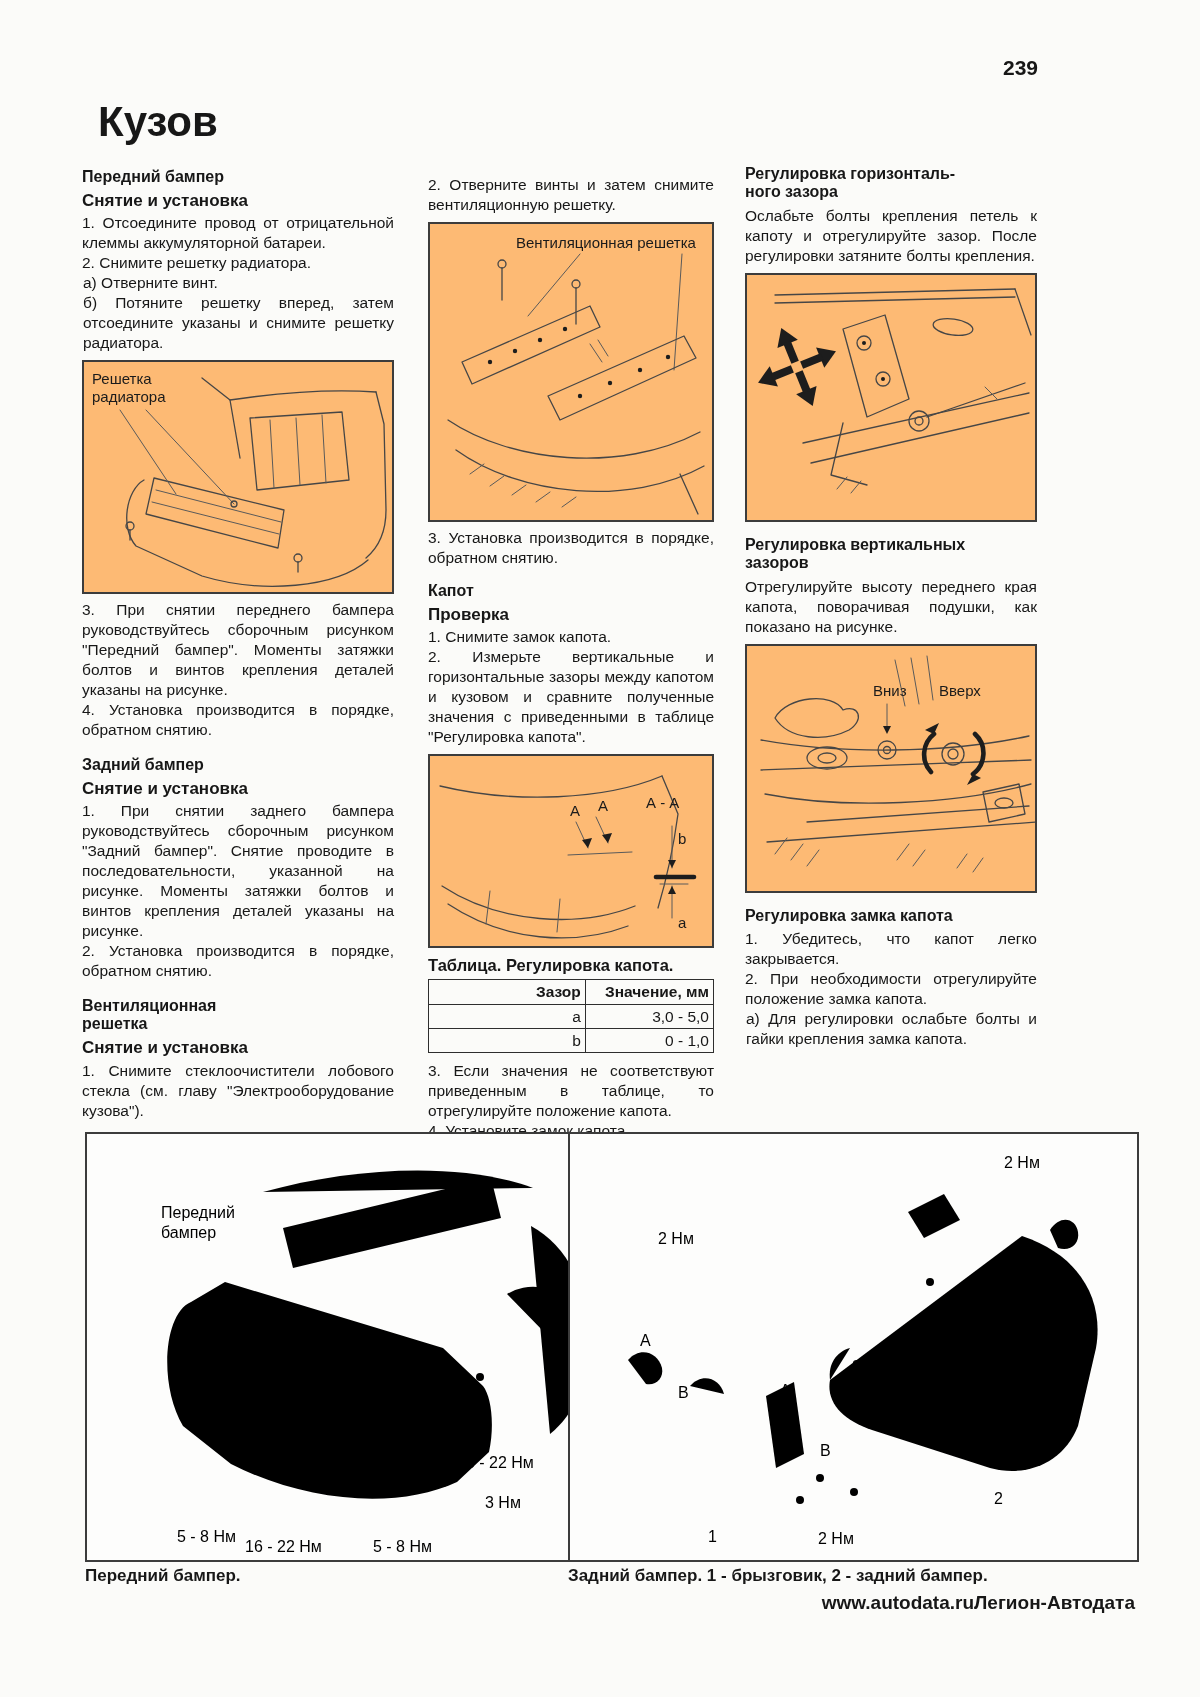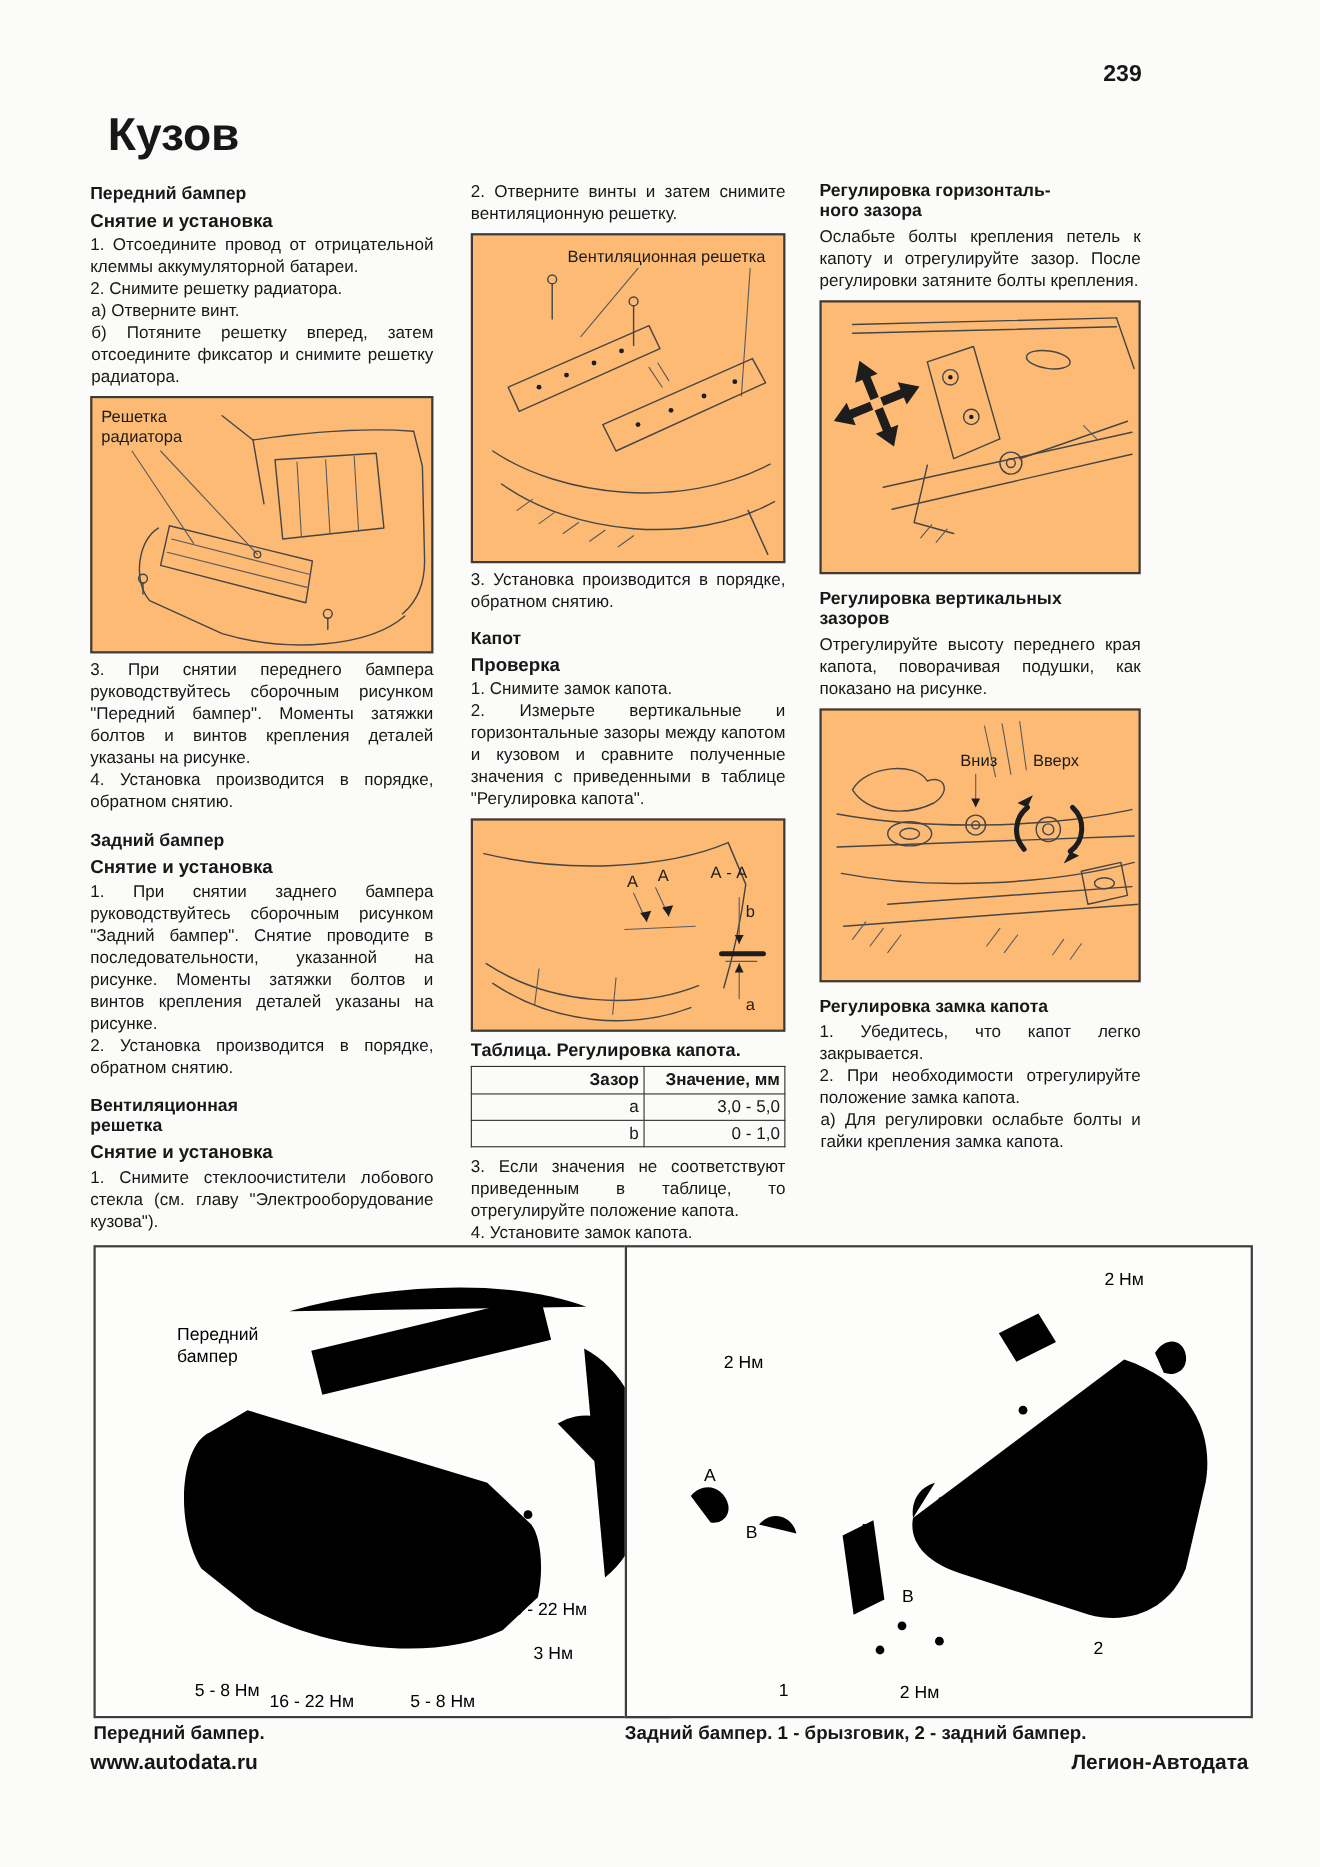--- a/index.html
+++ b/index.html
@@ -6,21 +6,21 @@
   body{
     width:1200px;height:1697px;position:relative;
     background:#fbfbf9;color:#171717;
     font-family:"Liberation Sans", sans-serif;
     -webkit-font-smoothing:antialiased;
   }
   .pagenum{position:absolute;top:56px;left:988px;width:50px;text-align:right;
     font-size:21px;font-weight:bold;}
   .col{position:absolute;}
   #col1{left:82px;top:100px;width:312px;}
-  #col2{left:428px;top:165px;width:286px;}
+  #col2{left:428px;top:175px;width:286px;}
   #col3{left:745px;top:165px;width:292px;}
   .title{font-size:42px;font-weight:bold;line-height:1.05;margin:0 0 24px 16px;}
   .h2{font-size:16px;font-weight:bold;line-height:1.12;margin:16px 0 5px 0;}
   .h2.tight{margin-top:14px;}
   .h2.first{margin-top:0;}
   .h3{font-size:17px;font-weight:bold;margin:0 0 2px 0;line-height:1.2;}
   p{font-size:15.5px;line-height:1.29;text-align:justify;margin:0;}
   p.sub{margin-left:1px;}
   .figure{border:2px solid #3c3c3c;margin:7px 0 6px 0;background:#fdba74;overflow:hidden;}
   .figure svg{display:block;}
@@ -35,36 +35,36 @@
   table.spec th,table.spec td{border:1.6px solid #2e2e2e;text-align:right;
     font-size:15.5px;padding:2px 4px;line-height:1.25;}
   table.spec th{font-weight:bold;}
   .bigfig{position:absolute;border:2px solid #3c3c3c;background:#fdfdfc;overflow:hidden;}
   #fig-front{left:85px;top:1132px;width:473px;height:426px;padding-left:48px;}
   #fig-rear{left:568px;top:1132px;width:567px;height:426px;}
   .bigcap{position:absolute;top:1566px;font-size:17px;font-weight:bold;}
   #cap-front{left:85px;}
   #cap-rear{left:568px;}
   .footer{position:absolute;left:82px;top:1592px;width:1053px;display:flex;
-    justify-content:space-between;font-size:19px;font-weight:bold;}
+    justify-content:flex-end;font-size:19px;font-weight:bold;}
 </style>
 </head>
 <body>
 
 <div class="pagenum">239</div>
 
 <div class="col" id="col1">
   <div class="title">Кузов</div>
 
   <div class="h2 first">Передний бампер</div>
   <div class="h3">Снятие и установка</div>
   <p>1. Отсоедините провод от отрицательной клеммы аккумуляторной батареи.</p>
   <p>2. Снимите решетку радиатора.</p>
   <p class="sub">а) Отверните винт.</p>
-  <p class="sub">б) Потяните решетку вперед, затем отсоедините фиксатор и снимите решетку радиатора.</p>
+  <p class="sub">б) Потяните решетку вперед, затем отсоедините указаны и снимите решетку радиатора.</p>
 
   <div class="figure">
     <svg width="306" height="230" viewBox="0 0 306 230">
       <path d="M118,16 L146,38 L156,96"></path>
       <path d="M146,38 C200,30 252,27 292,30"></path>
       <path d="M292,30 L300,62 L302,148 C302,168 295,185 282,196"></path>
       <path d="M166,56 L258,50 L265,118 L173,128 Z"></path>
       <path class="thin" d="M186,58 L190,126 M212,56 L216,123 M238,53 L242,121"></path>
       <path d="M60,118 C42,128 36,166 52,184 L118,214 C178,232 252,226 284,198"></path>
       <path d="M70,116 L200,148 L194,186 L62,152 Z"></path>

